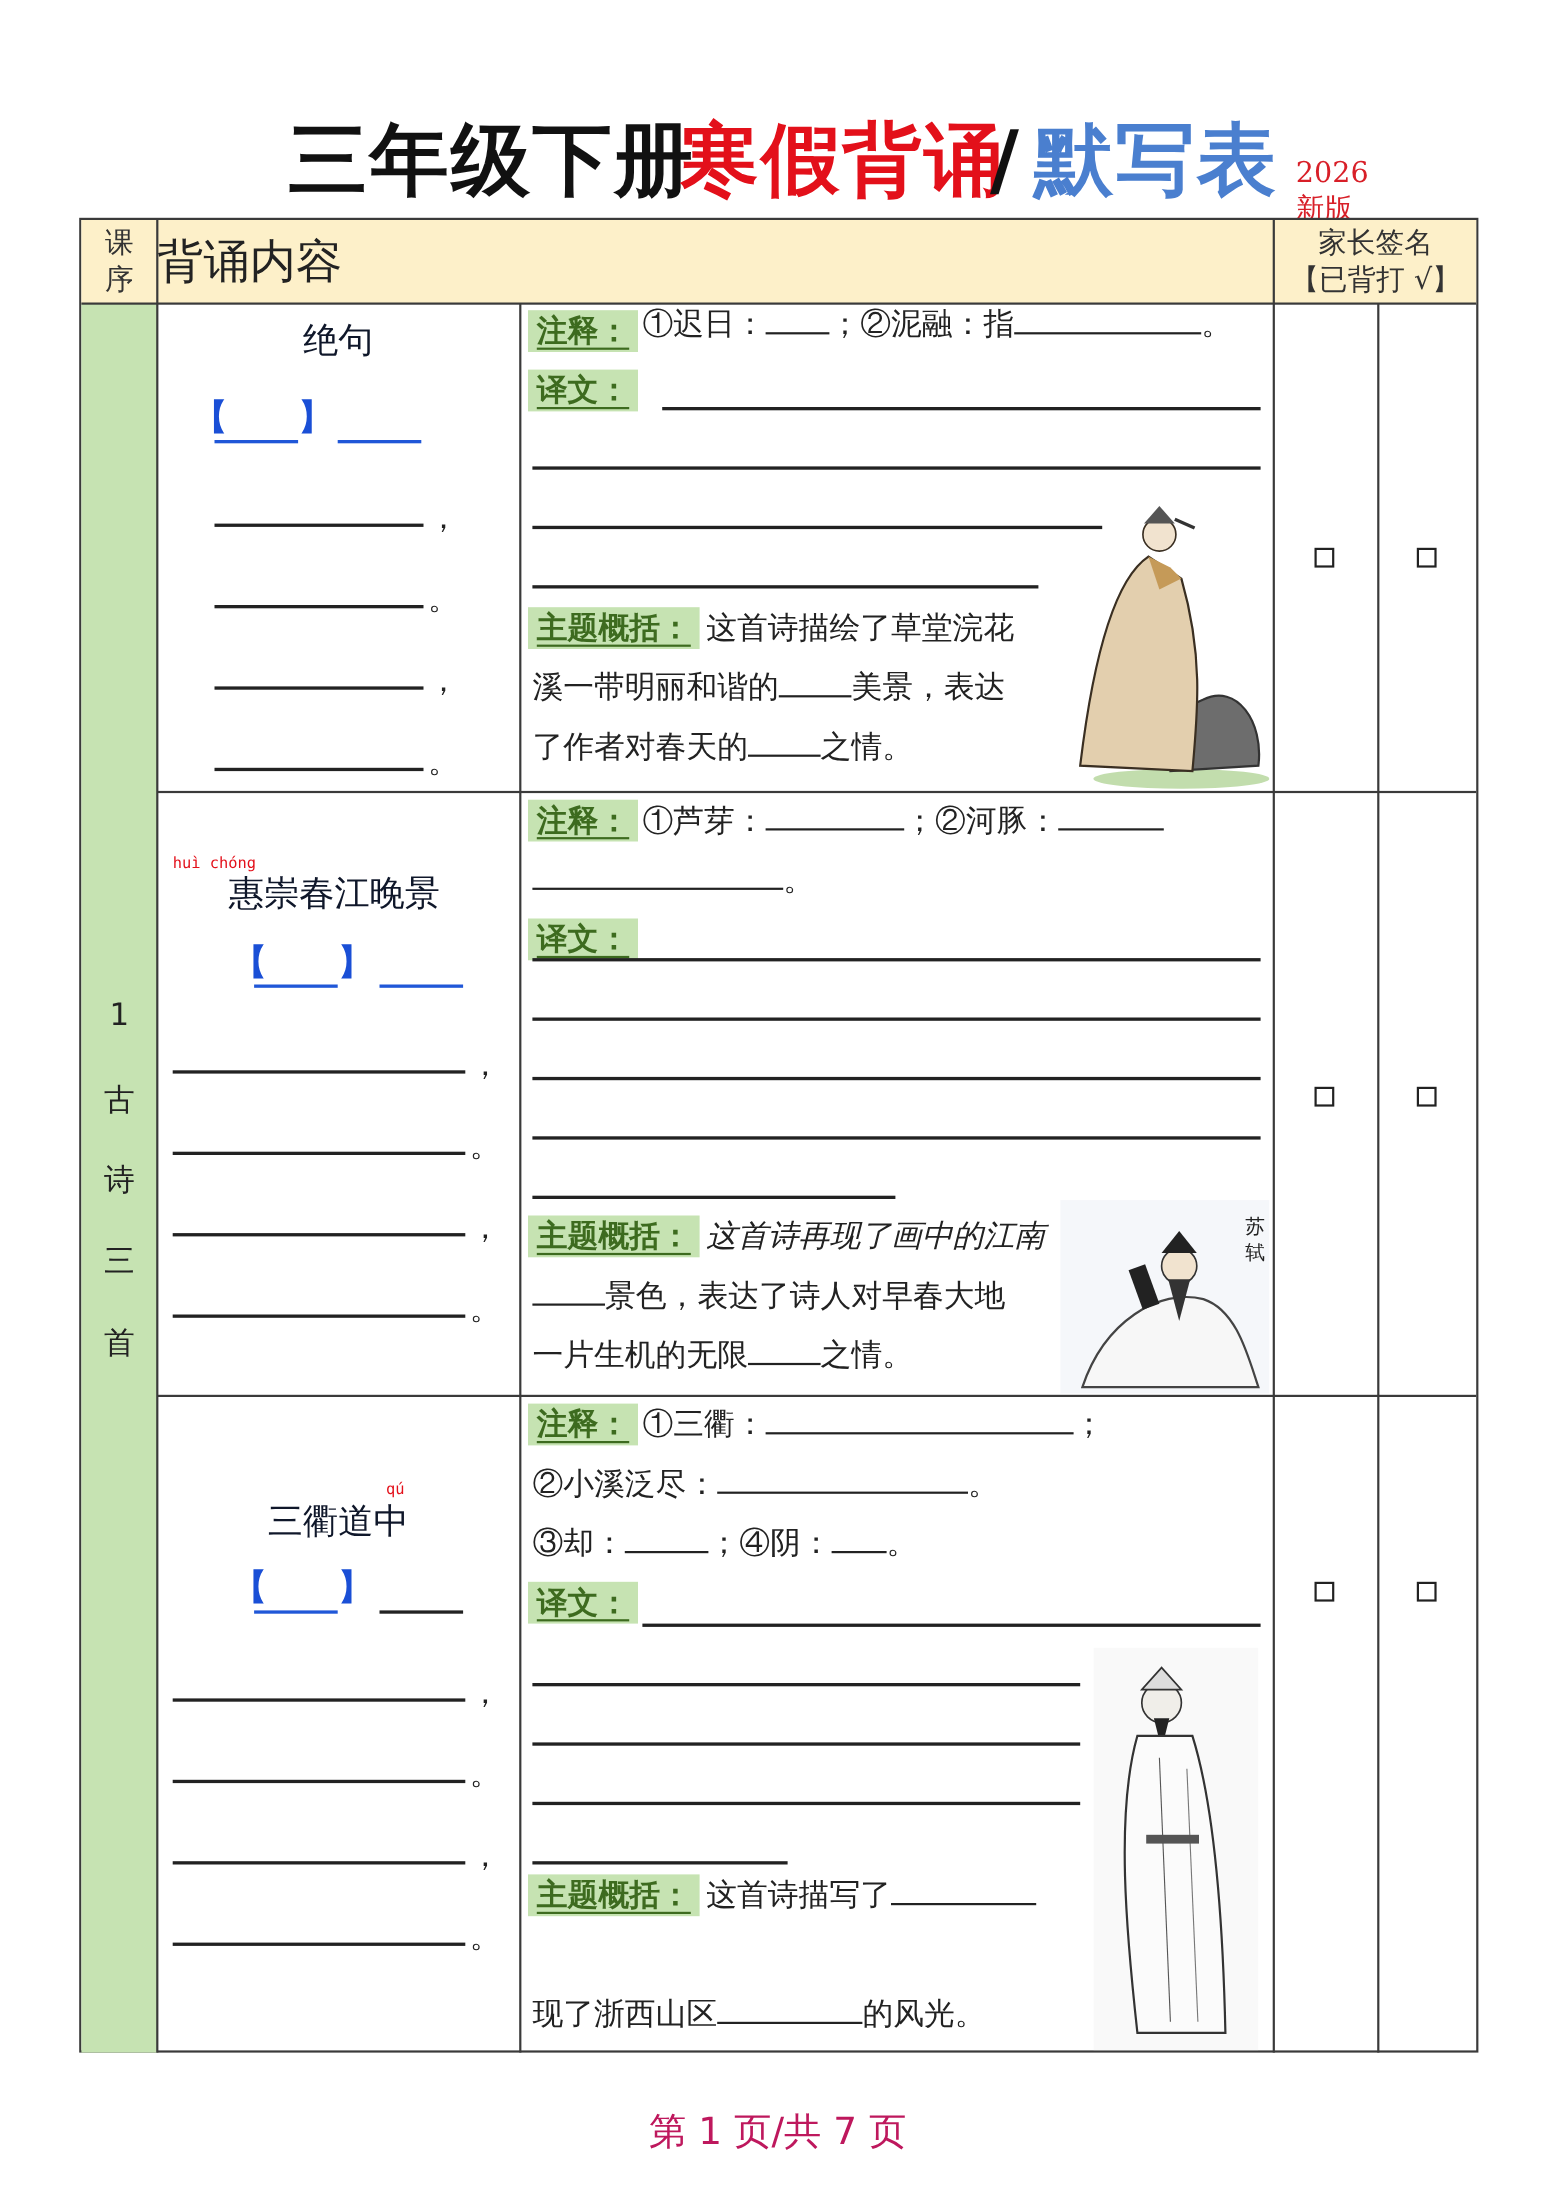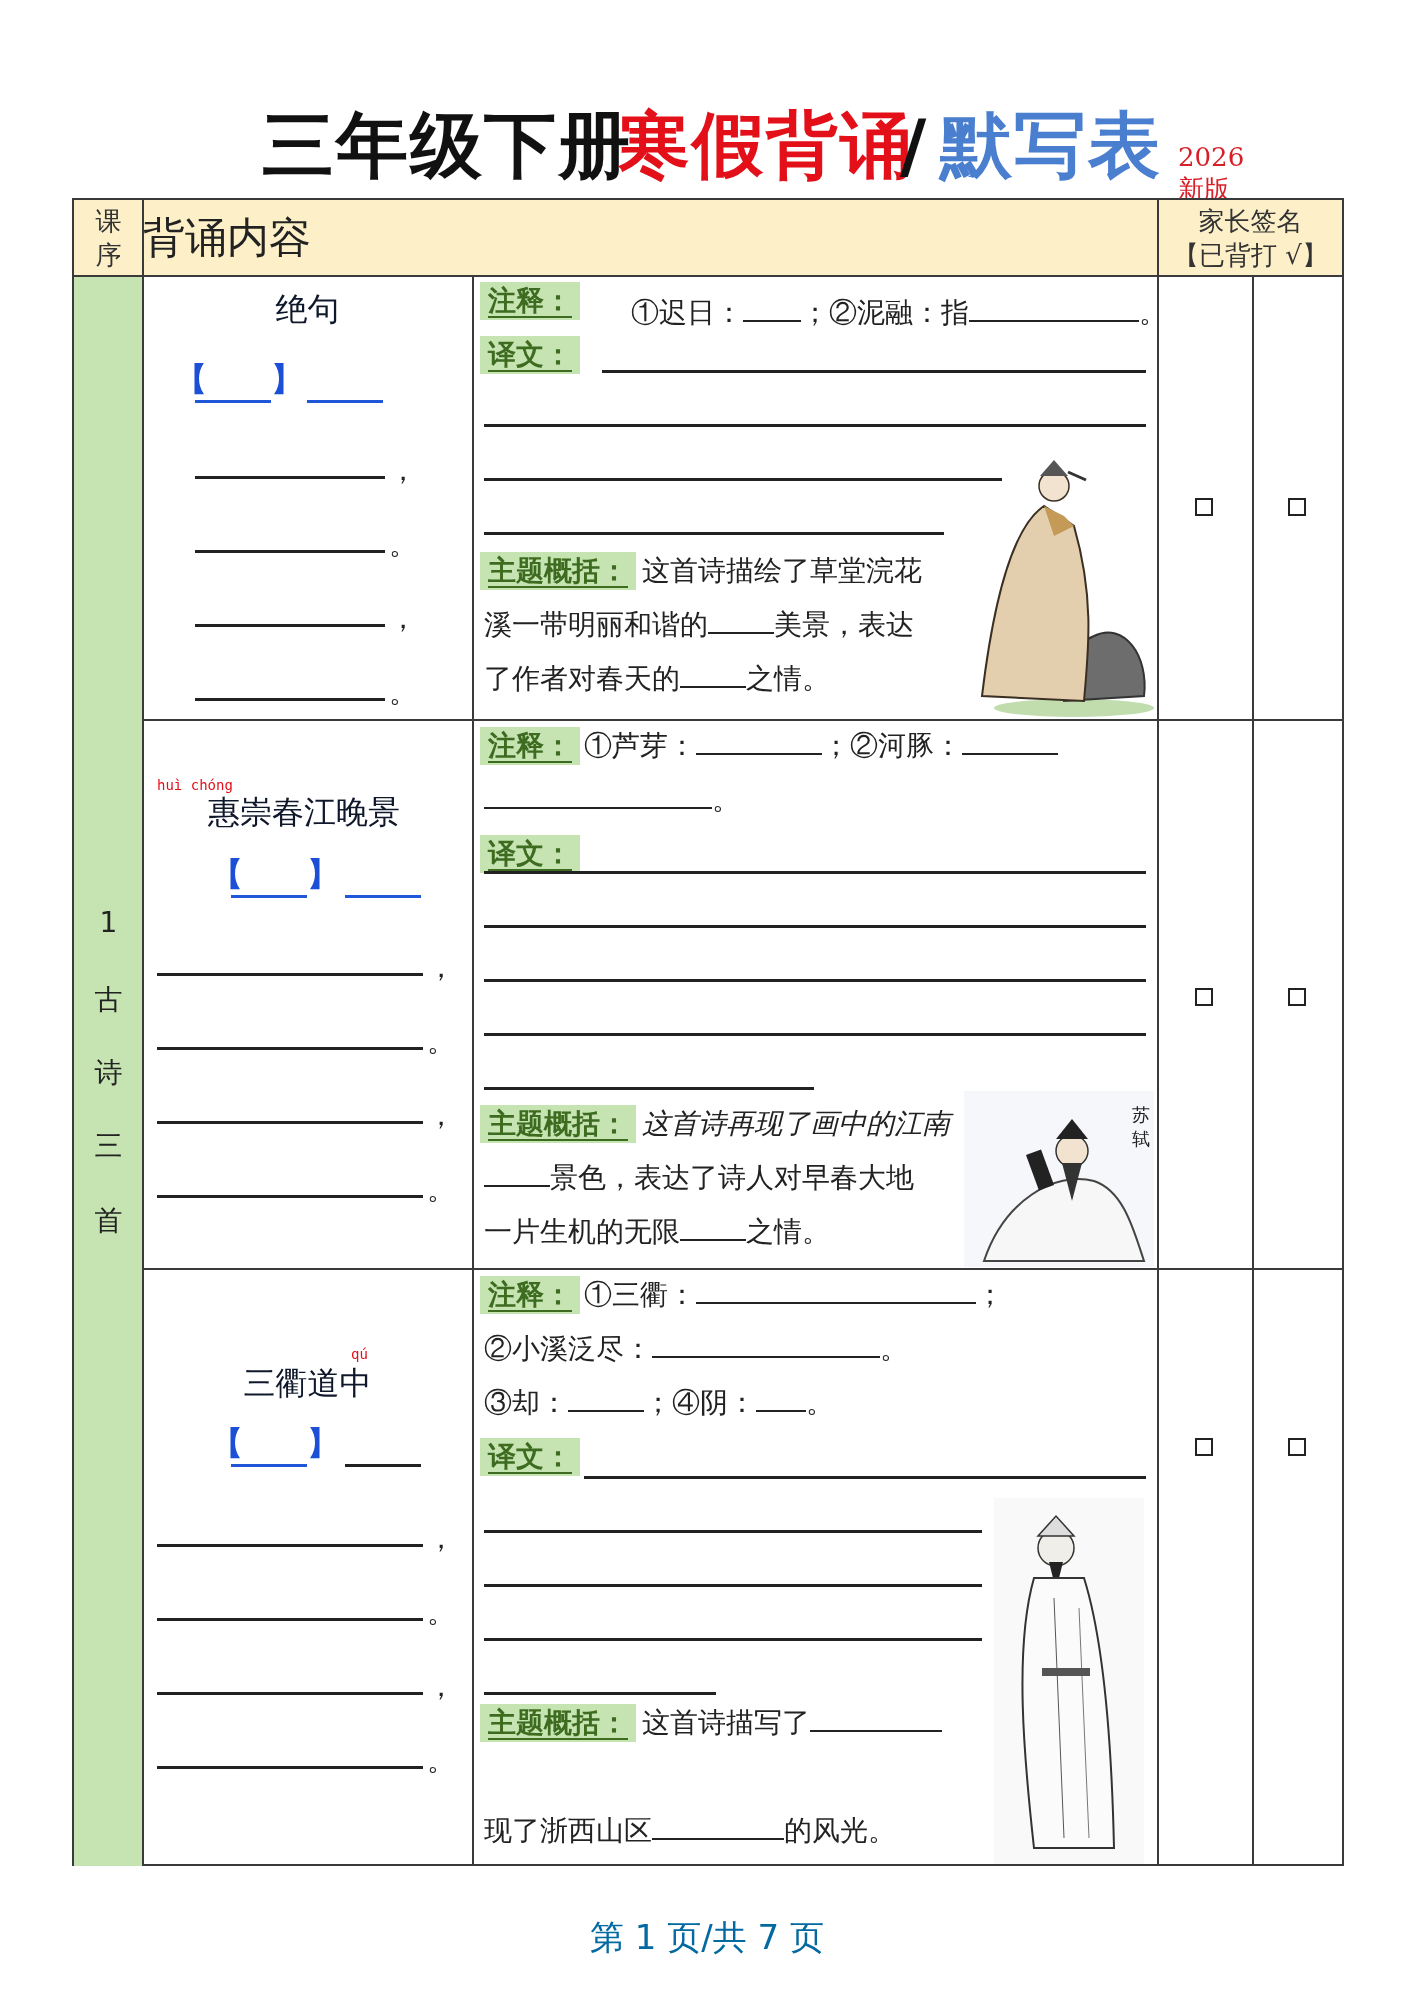--- a/index.html
+++ b/index.html
@@ -33,21 +33,21 @@
   .blank { position:absolute; height:3px; background:#222; }
   .punct { position:absolute; font-size:28px; color:#222; }
 
   .label { position:absolute; background:#c6e3b2; color:#3d6b1f; font-weight:bold; font-size:28px; line-height:38px; padding:0 8px; text-decoration:underline; text-decoration-color:#3d6b1f; text-underline-offset:6px; font-family:"DejaVu Sans", sans-serif; }
   .txt { position:absolute; font-size:28px; color:#222; white-space:nowrap; line-height:38px; }
   .uline { display:inline-block; border-bottom:2.5px solid #222; height:22px; vertical-align:baseline; }
 
   .chk { position:absolute; width:18px; height:18px; border:2px solid #222; box-sizing:border-box; background:#fff; }
 
   .art { position:absolute; }
-  .footer { position:absolute; left:0; top:1915px; width:1414px; text-align:center; font-size:34px; font-family:"DejaVu Sans", sans-serif; color:#0369a1; }
+  .footer { position:absolute; left:0; top:1915px; width:1414px; text-align:center; font-size:34px; font-family:"DejaVu Sans", sans-serif; color:#be185d; }
 </style>
 </head>
 <body>
 
 <div class="title">
   <span class="t1">三年级下册</span>
   <span class="t2">寒假背诵</span>
   <span class="t3">/</span>
   <span class="t4">默写表</span>
   <span class="ver">2026新版</span>
@@ -92,21 +92,21 @@
     <div class="blank" style="left:52px;top:274px;width:190px;"></div>
     <span class="punct" style="left:246px;top:250px;">。</span>
     <div class="blank" style="left:52px;top:348px;width:190px;"></div>
     <span class="punct" style="left:246px;top:324px;">，</span>
     <div class="blank" style="left:52px;top:422px;width:190px;"></div>
     <span class="punct" style="left:246px;top:398px;">。</span>
   </div>
 
   <div class="cell" style="left:400px;top:76px;width:683px;height:444px;">
     <span class="label" style="left:6px;top:6px;">注释：</span>
-    <div class="txt" style="left:110px;top:18px;margin-left:47px;">
+    <div class="txt" style="left:110px;top:0;">
       <span>①迟日：</span><span class="uline" style="width:58px;"></span><span>；②泥融：指</span><span class="uline" style="width:170px;"></span><span>。</span>
     </div>
     <span class="label" style="left:6px;top:60px;">译文：</span>
     <div class="blank" style="left:128px;top:94px;width:544px;"></div>
     <div class="blank" style="left:10px;top:148px;width:662px;"></div>
     <div class="blank" style="left:10px;top:202px;width:518px;"></div>
     <div class="blank" style="left:10px;top:256px;width:460px;"></div>
     <span class="label" style="left:6px;top:276px;">主题概括：</span>
     <div class="txt" style="left:168px;top:276px;">这首诗描绘了草堂浣花</div>
     <div class="txt" style="left:10px;top:330px;">

